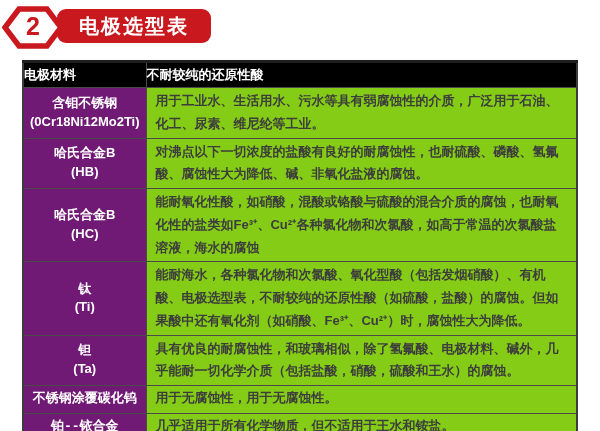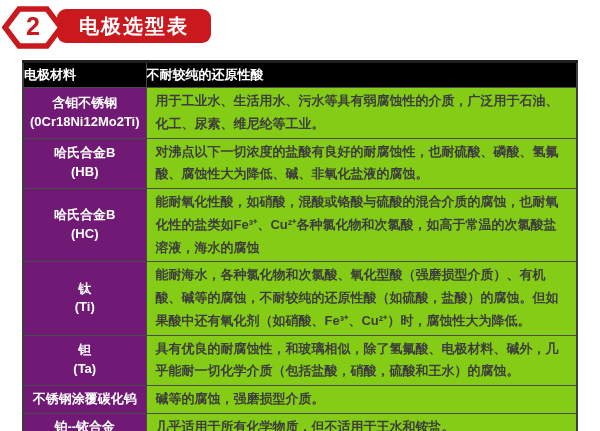--- a/index.html
+++ b/index.html
@@ -42,21 +42,21 @@
     background: #701a75; color: #ffffff; font-size: 13px; font-weight: bold;
     text-align: center; line-height: 1.45; padding: 2px 3px;
   }
   td.desc-cell {
     background: #84cc16; color: #3d3d3d; font-size: 13px; font-weight: bold;
     text-align: left; line-height: 1.75; padding: 2px 9px 2px 9px;
   }
   tr.h50 { height: 50px; }
   tr.h48 { height: 48px; margin-left: 43px; }
   tr.h70 { height: 70px; }
-  tr.h25 { height: 25px; }
+  tr.h25 { height: 25px; font-family: Liberation Mono, monospace; }
   .material-sub { display: block; }
 </style>
 </head>
 <body>
 
 <div class="header">
   <div class="badge-hex">
     <span>
       <svg viewBox="0 0 62 45" xmlns="http://www.w3.org/2000/svg">
         <polygon points="3,22.5 17,4 45,4 59,22.5 45,41 17,41" fill="#ffffff" stroke="#c9181e" stroke-width="5.5" stroke-linejoin="miter"></polygon>
@@ -101,37 +101,37 @@
       <span class="material-sub">(HC)</span>
     </td>
     <td class="desc-cell">能耐氧化性酸，如硝酸，混酸或铬酸与硫酸的混合介质的腐蚀，也耐氧化性的盐类如Fe³⁺、Cu²⁺各种氯化物和次氯酸，如高于常温的次氯酸盐溶液，海水的腐蚀</td>
   </tr>
 
   <tr class="h70">
     <td class="material-cell">
       <span class="material-name">钛</span>
       <span class="material-sub">(Ti)</span>
     </td>
-    <td class="desc-cell">能耐海水，各种氯化物和次氯酸、氧化型酸（强磨损型介质）、有机酸、碱等的腐蚀，不耐较纯的还原性酸（如硫酸，盐酸）的腐蚀。但如果酸中还有氧化剂（如硝酸、Fe³⁺、Cu²⁺）时，腐蚀性大为降低。</td>
+    <td class="desc-cell">能耐海水，各种氯化物和次氯酸、氧化型酸（包括发烟硝酸）、有机酸、电极选型表，不耐较纯的还原性酸（如硫酸，盐酸）的腐蚀。但如果酸中还有氧化剂（如硝酸、Fe³⁺、Cu²⁺）时，腐蚀性大为降低。</td>
   </tr>
 
   <tr class="h48">
     <td class="material-cell">
       <span class="material-name">钽</span>
       <span class="material-sub">(Ta)</span>
     </td>
     <td class="desc-cell">具有优良的耐腐蚀性，和玻璃相似，除了氢氟酸、电极材料、碱外，几乎能耐一切化学介质（包括盐酸，硝酸，硫酸和王水）的腐蚀。</td>
   </tr>
 
   <tr class="h25">
     <td class="material-cell">
       <span class="material-name">不锈钢涂覆碳化钨</span>
       
     </td>
-    <td class="desc-cell">碱等的腐蚀，强磨损型介质。</td>
+    <td class="desc-cell">用于无腐蚀性，用于无腐蚀性。</td>
   </tr>
 
   <tr class="h25">
     <td class="material-cell">
       <span class="material-name">铂--铱合金</span>
       
     </td>
     <td class="desc-cell">几乎适用于所有化学物质，但不适用于王水和铵盐。</td>
   </tr>
 </tbody>

